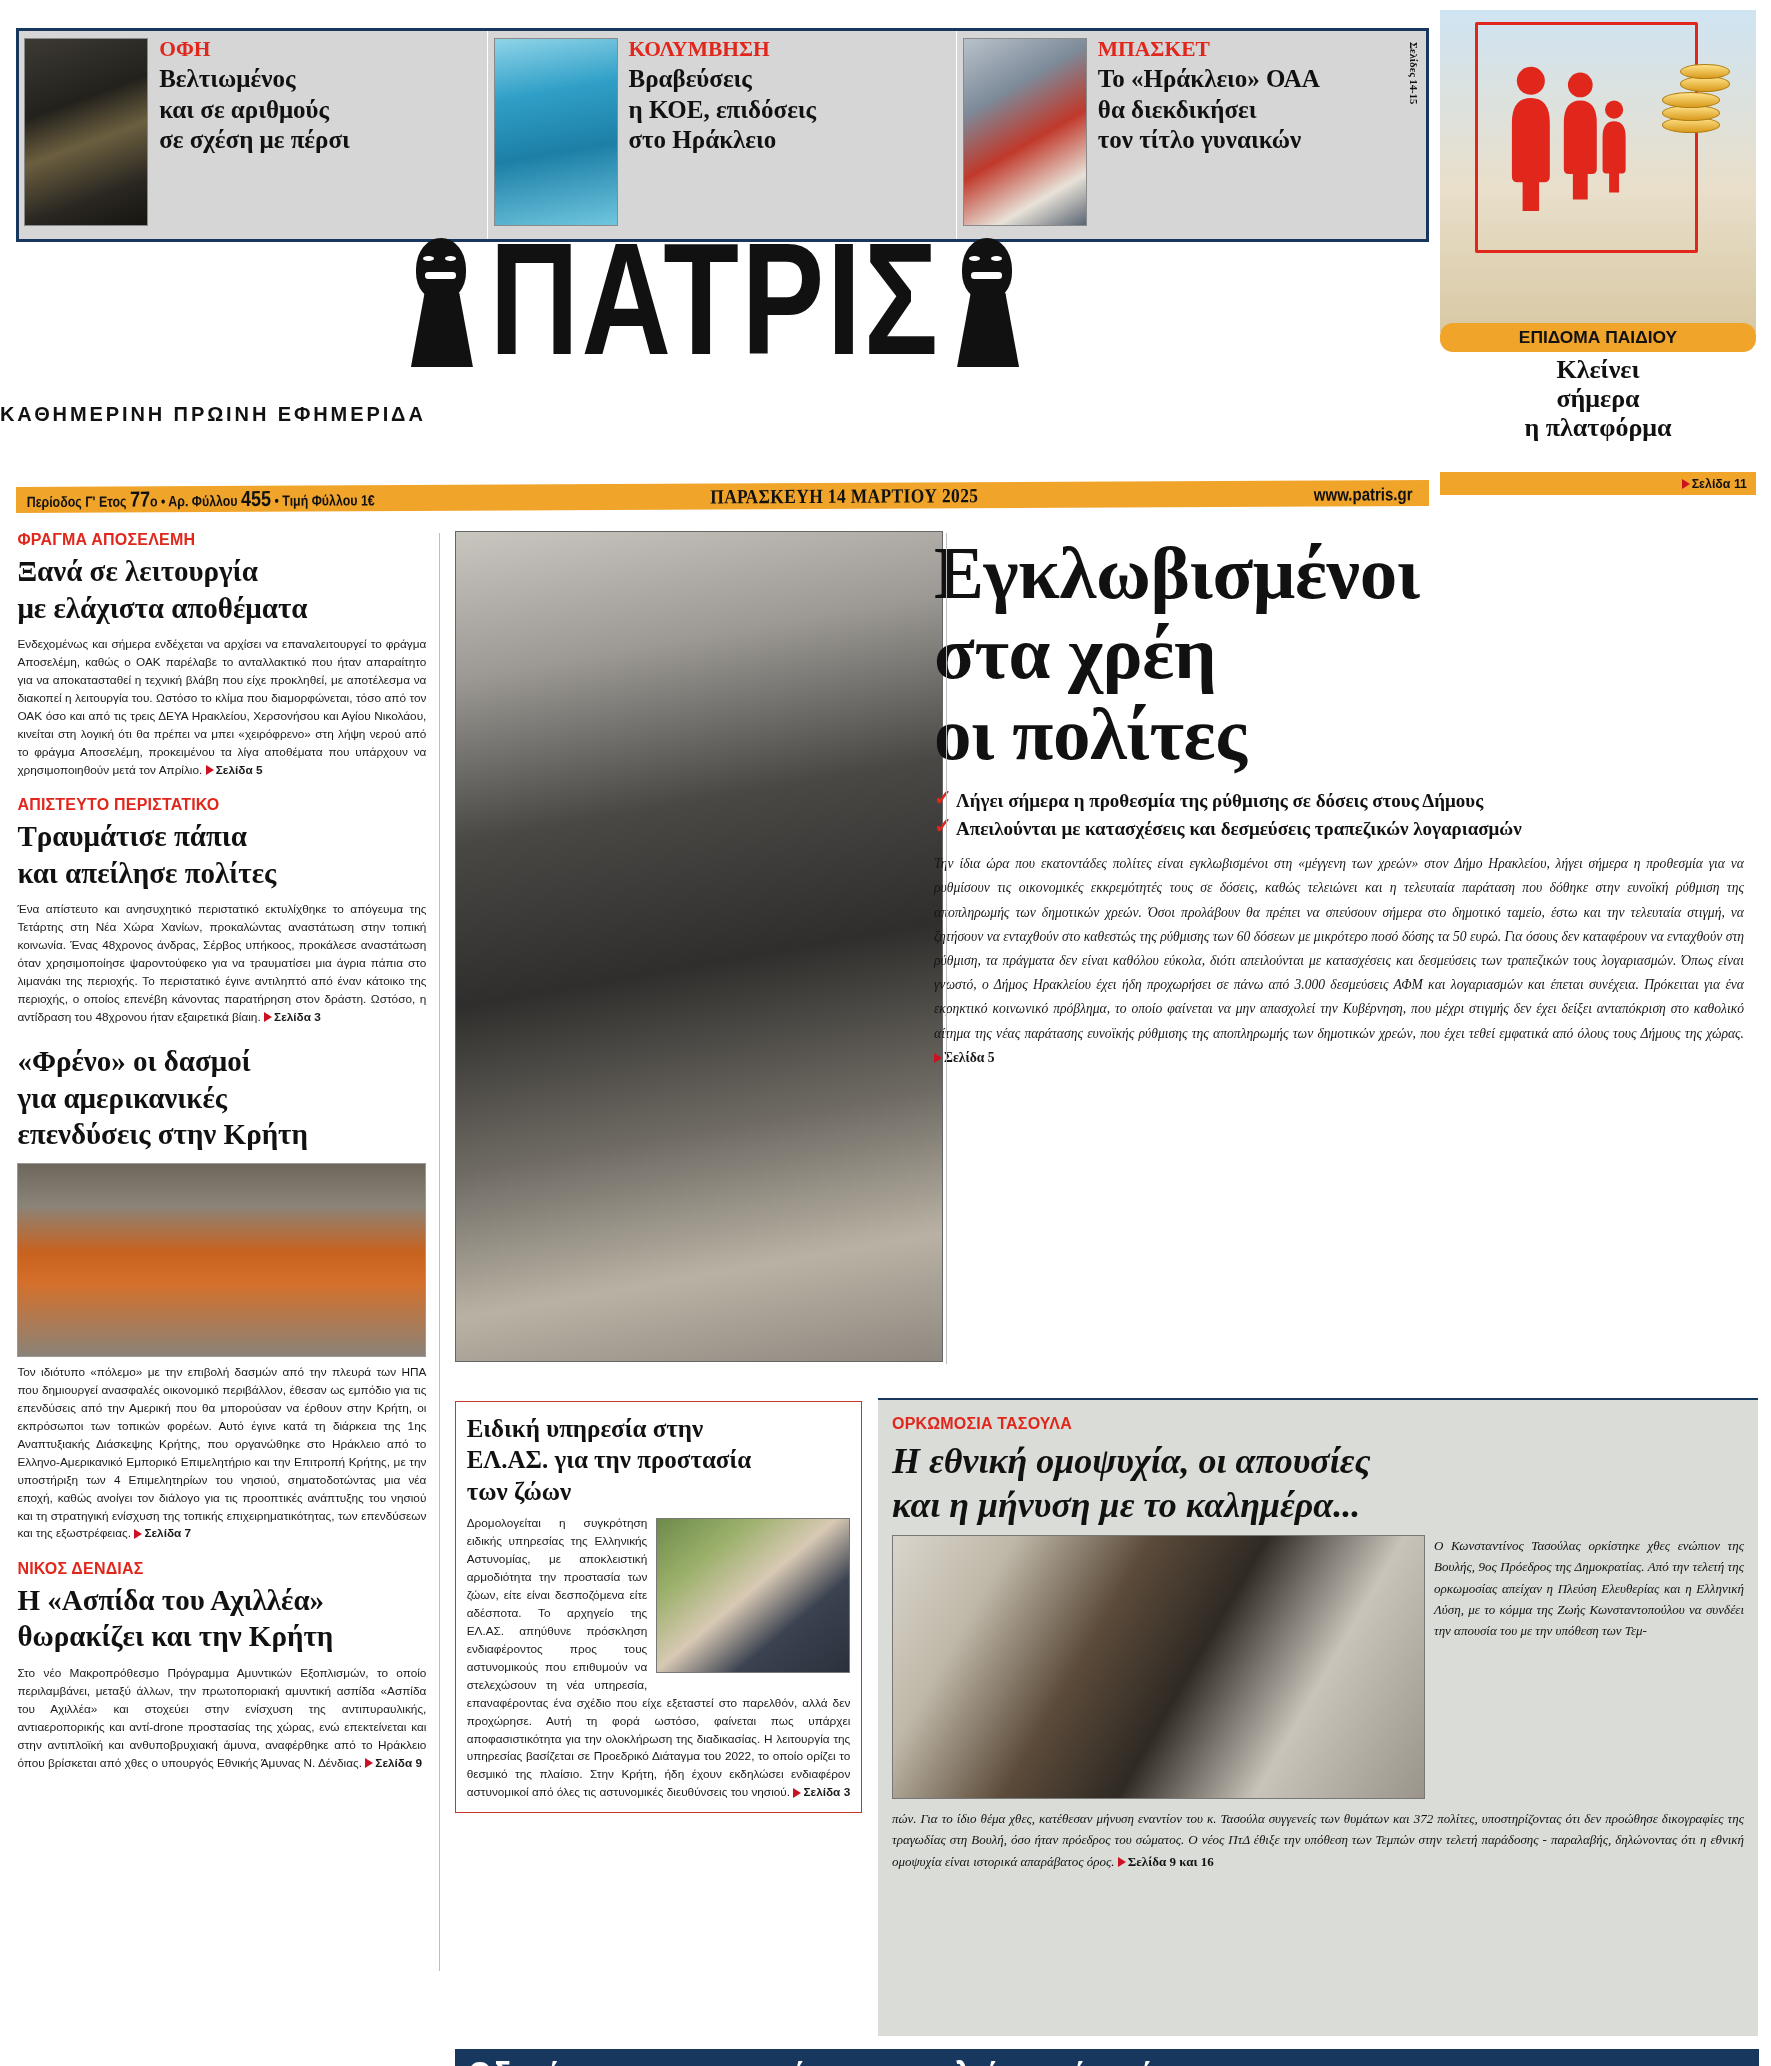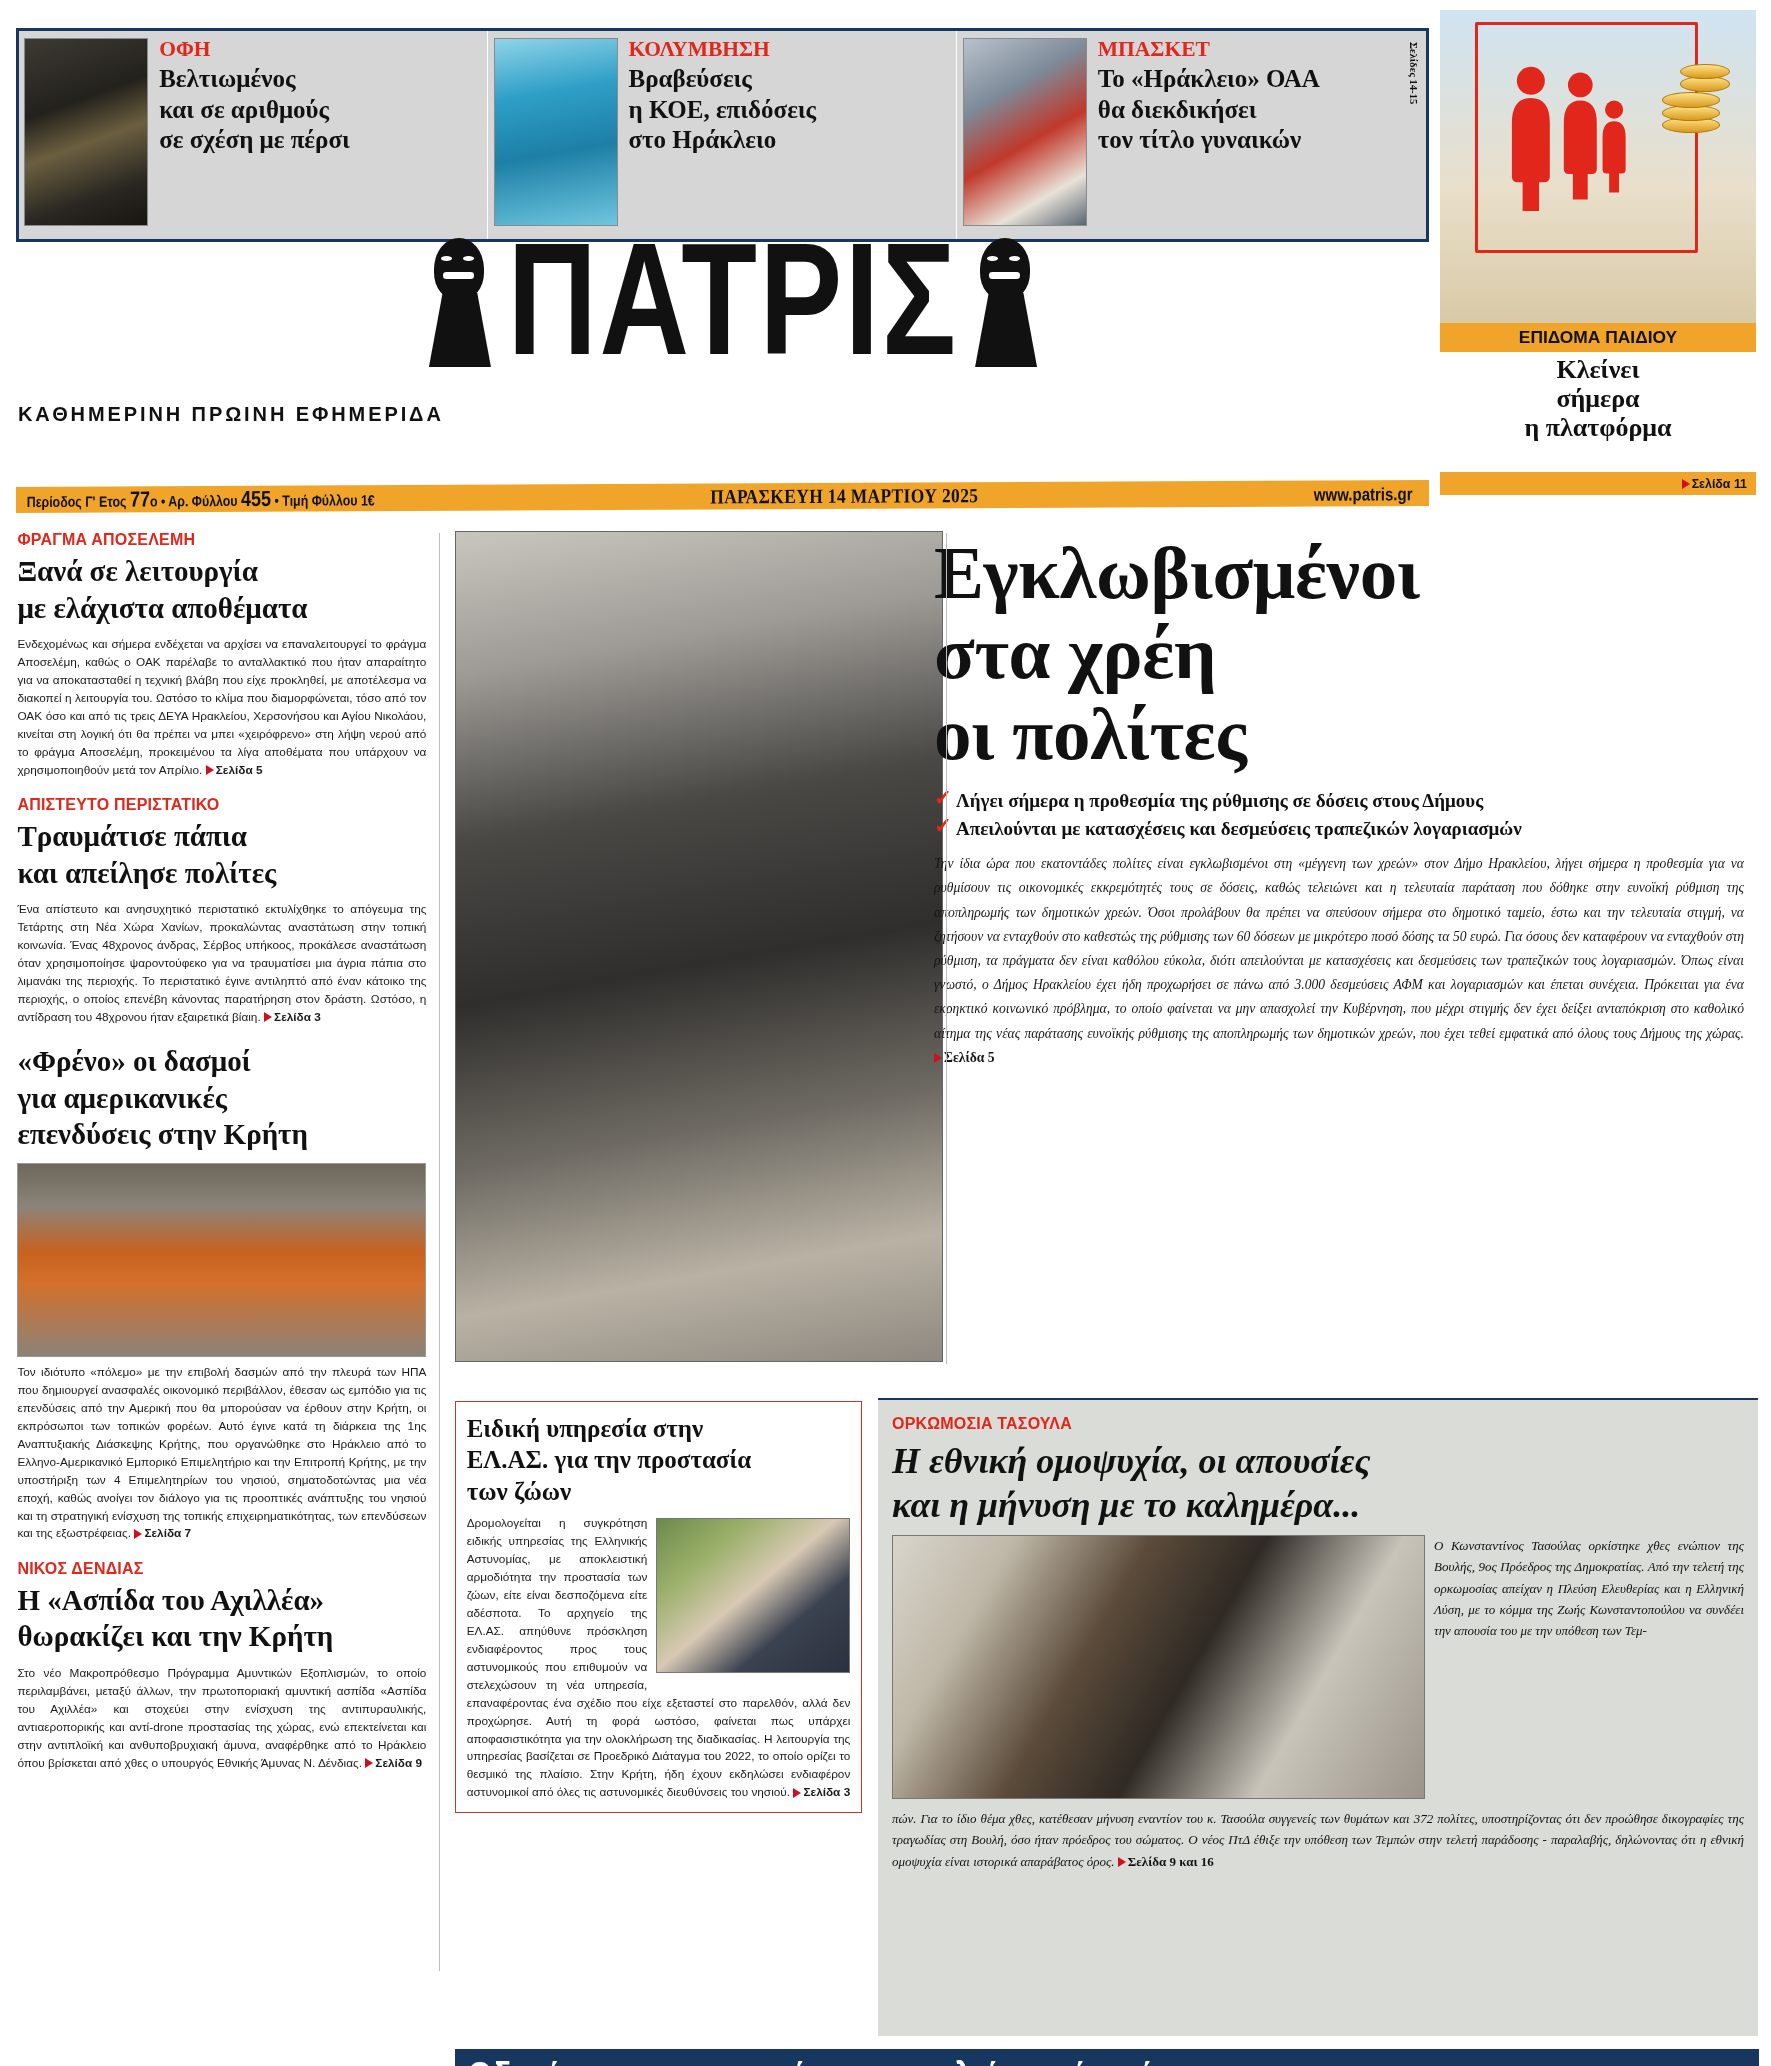--- a/index.html
+++ b/index.html
@@ -60,37 +60,38 @@
   .promo-coins {
     position:absolute; right:11.6px; top:37px; width:87px; height:95px;
   }
   .coin { position:absolute; width:58px; height:15.7px; border-radius:50%;
     background:linear-gradient(180deg,#ffe28a,#d99b1c); border:0.8px solid #b07d12; }
   .promo-band {
     position:absolute; left:0; top:313px; width:316px; height:29px;
     background:#f0a42a; color:#111; font-weight:bold; font-size:17.4px;
     display:flex; align-items:center; justify-content:center;
     font-family:"Liberation Sans", sans-serif;
+    border-radius:13px;
   }
   .promo-lines {
     position:absolute; left:0; top:342px; width:316px; height:120px;
     background:#ffffff; padding:2.5px 6.6px 0 6.6px; text-align:center;
   }
   .promo-lines div {
     font-family:"Liberation Serif", serif; font-weight:bold;
     font-size:26px; line-height:1.13; color:#111;
   }
   .promo-page {
     position:absolute; left:0; top:462px; width:316px; height:23px;
     background:#f0a42a; color:#111; font-weight:bold; font-size:12.4px;
     display:flex; align-items:center; justify-content:flex-end; padding-right:9px;
   }
 
   
-  .masthead { position:absolute; left:18px; top:231px; width:1430px; height:248px; }
+  .masthead { position:absolute; left:0; top:231px; width:1430px; height:248px; }
   .mast-wrap { display:flex; justify-content:center; align-items:center; gap:16.5px; }
   .mast-face { width:62px; height:136px; position:relative; }
   .face-head { position:absolute; left:5px; top:6.6px; width:50px; height:62px;
     background:#111; border-radius:50% 50% 44% 44%; }
   .face-body { position:absolute; left:0; top:62px; width:62px; height:74px;
     background:#111; clip-path: polygon(22% 0%, 78% 0%, 100% 100%, 0% 100%); }
   .face-eye { position:absolute; width:10.7px; height:5px; background:#fff; border-radius:50%; top:25px; }
   .face-mouth { position:absolute; left:14px; top:41px; width:31px; height:6.6px; background:#fff; border-radius:3.3px; }
   .mast-title {
     font-family:"Liberation Sans", sans-serif; font-weight:bold;

